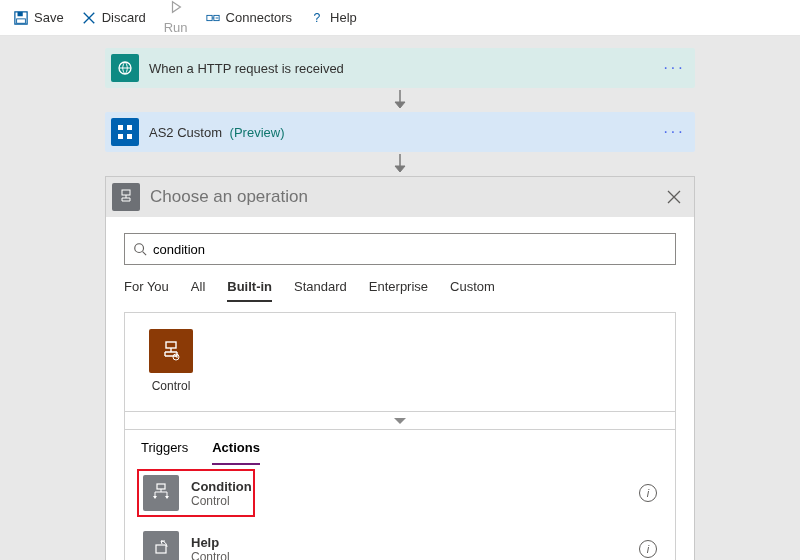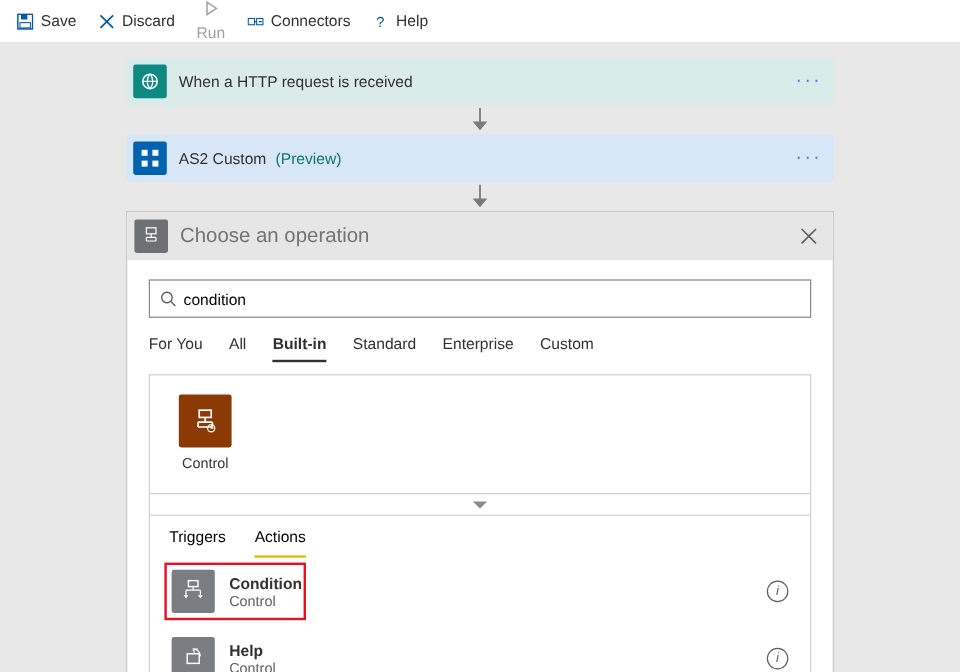--- a/index.html
+++ b/index.html
@@ -34,21 +34,21 @@
   .cat-tabs .tab { cursor:pointer; padding-bottom:6px; }
   .cat-tabs .tab.active { border-bottom:2px solid #323130; font-weight:600; }
   .conn-box { border:1px solid #d0d0d0; }
   .conn-grid { display:flex; gap:24px; padding:16px 16px 18px; }
   .conn { display:flex; flex-direction:column; align-items:center; width:60px; font-size:12px; color:#323130; gap:6px; cursor:pointer;}
   .conn .tile { width:44px; height:44px; background:#8b3a06; border-radius:2px; display:flex;align-items:center;justify-content:center;}
   .expander { border-top:1px solid #d0d0d0; height:18px; display:flex;align-items:center;justify-content:center; cursor:pointer;}
   .expander svg{width:14px;height:10px;fill:#8a8a8a;}
   .ta-tabs { display:flex; gap:24px; padding:10px 16px 0; border-top:1px solid #d0d0d0; font-size:13px;}
   .ta-tabs .tab{ cursor:pointer; padding-bottom:8px;}
-  .ta-tabs .tab.active{ font-weight:400; border-bottom:2px solid #eab308;text-align:right;}
+  .ta-tabs .tab.active{ font-weight:700; border-bottom:2px solid #701a75;text-align:right;}
   .actions { }
   .action-row { display:flex; align-items:center; gap:12px; padding:10px 18px; background:#fff; }
   .action-row + .action-row { border-top: none; }
   .action-row .icon { width:36px; height:36px; background:#7a7d82; border-radius:2px; display:flex;align-items:center;justify-content:center;}
   .action-row .txt .nm { font-size:13px; color:#323130; font-weight:600;}
   .action-row .txt .sub { font-size:12px; color:#605e5c;}
   .action-row .info { margin-left:auto; width:18px;height:18px;border:1px solid #605e5c;border-radius:50%;font-size:11px;color:#605e5c;display:flex;align-items:center;justify-content:center; font-style:italic; cursor:pointer;}
   .highlight { position:relative; }
   .highlight::after{ content:""; position:absolute; inset:4px 420px 4px 12px; border:2px solid #e81123; pointer-events:none; }
 </style>

